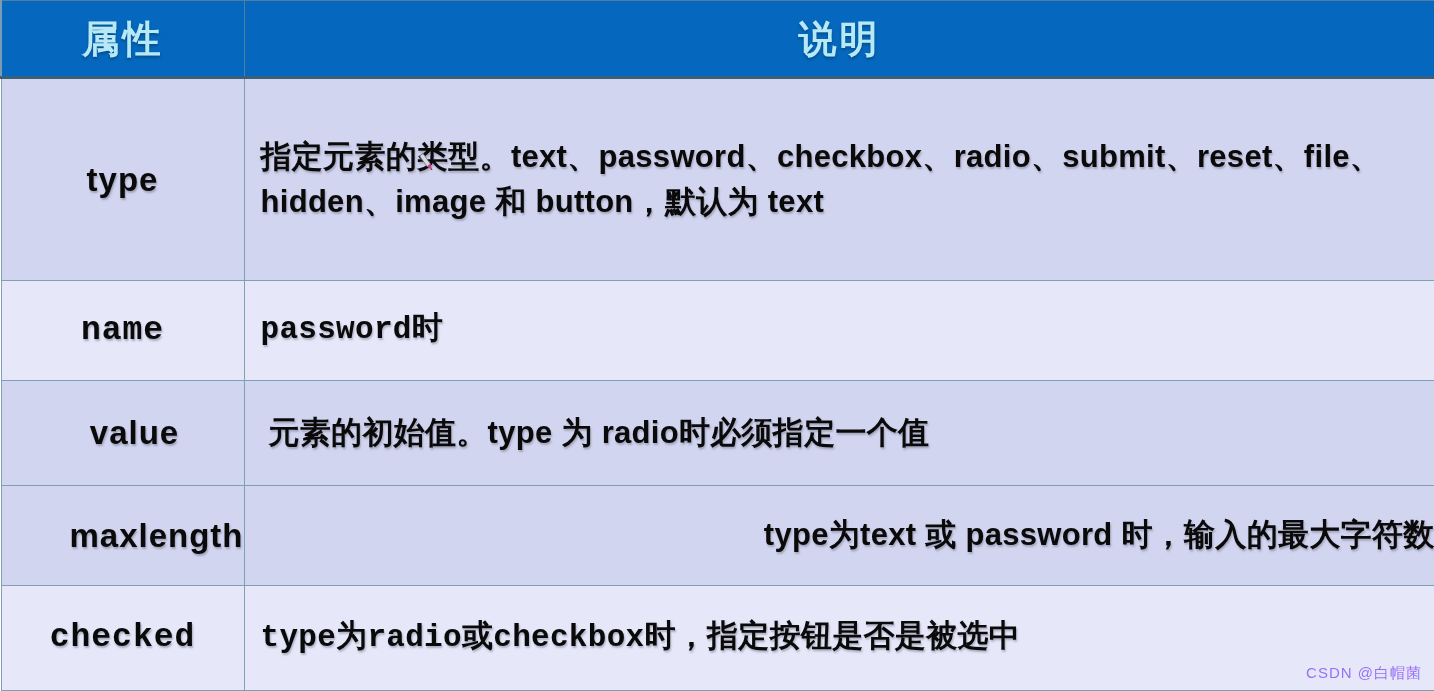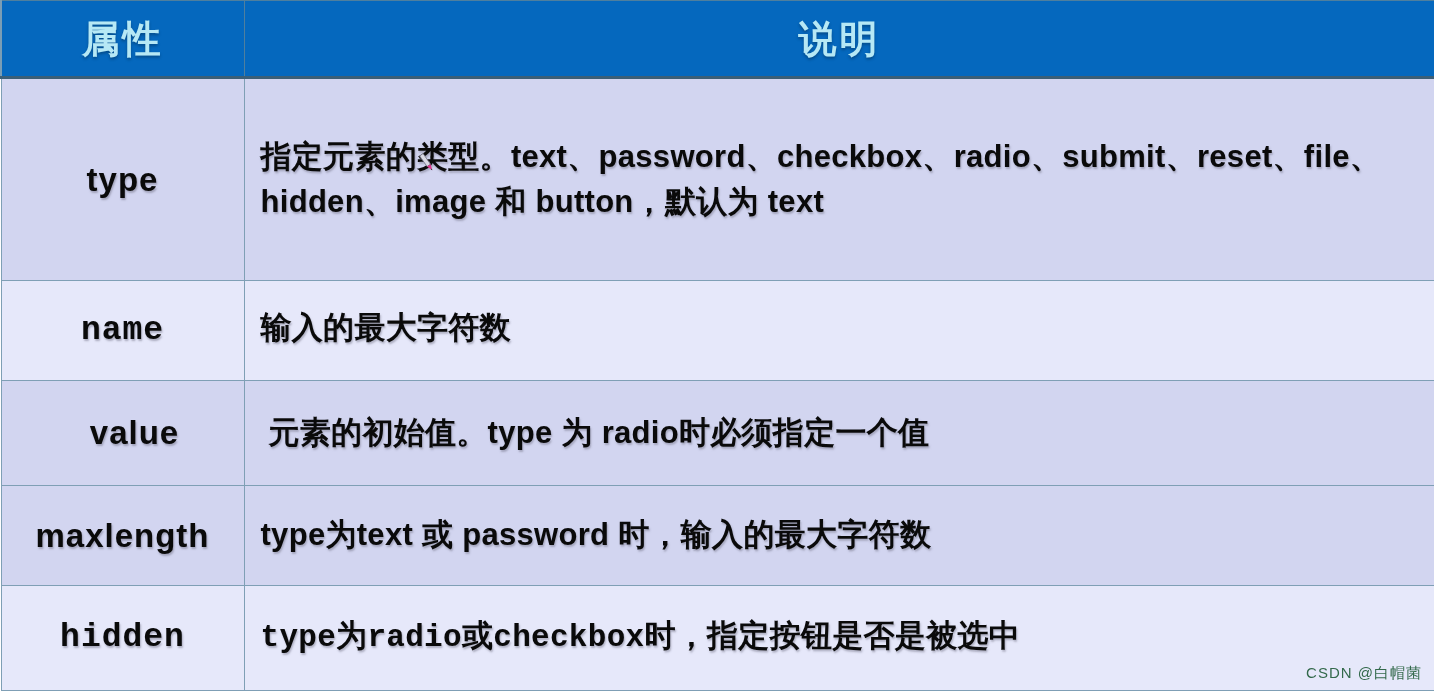--- a/index.html
+++ b/index.html
@@ -89,29 +89,29 @@
     letter-spacing: 0.3px;
     text-shadow: 1px 2px 2px rgba(120,120,140,0.5);
     word-break: break-word;
   }
 
   
   tr.r-type    td { height: 153px; }
   tr.r-name    td { height: 75px; }
   tr.r-value   td { height: 79px; padding-left: 24px; }
   tr.r-size    td { height: 155px; }
-  tr.r-maxlen  td { height: 75px; }
+  tr.r-maxlen  td { height: 75px; text-align: right; }
   tr.r-checked td { height: 79px; }
 
   
   .watermark {
     position: absolute;
     right: 12px;
     bottom: 8px;
-    color: #14532d;
+    color: #8b5cf6;
     font-size: 15px;
     letter-spacing: 1px;
     font-family: "Liberation Sans", "DejaVu Sans", sans-serif;
     pointer-events: none;
     opacity: 0.85;
     margin-top: 48px;
   }
 
   
   .cursor-artifact {
@@ -148,42 +148,42 @@
       </td>
       <td class="cell-desc">
         <span class="desc-text">指定元素的类型。text、password、checkbox、radio、submit、reset、file、hidden、image 和 button，默认为 text</span>
       </td>
     </tr>
     <tr class="row-light r-name">
       <td class="cell-attr">
         <span class="attr-name">name</span>
       </td>
       <td class="cell-desc">
-        <span class="desc-text">输入的最大字符数</span>
+        <span class="desc-text">password时</span>
       </td>
     </tr>
     <tr class="row-dark r-value">
       <td class="cell-attr">
         <span class="attr-name">value</span>
       </td>
       <td class="cell-desc">
         <span class="desc-text">元素的初始值。type 为 radio时必须指定一个值</span>
       </td>
     </tr>
     <tr class="row-dark r-maxlen">
       <td class="cell-attr">
         <span class="attr-name">maxlength</span>
       </td>
       <td class="cell-desc">
         <span class="desc-text">type为text 或 password 时，输入的最大字符数</span>
       </td>
     </tr>
     <tr class="row-light r-checked">
       <td class="cell-attr">
-        <span class="attr-name">hidden</span>
+        <span class="attr-name">checked</span>
       </td>
       <td class="cell-desc">
         <span class="desc-text">type为radio或checkbox时，指定按钮是否是被选中</span>
       </td>
     </tr>
   </tbody>
 </table>
 
 <div class="cursor-artifact">
   <svg width="26" height="26" viewBox="0 0 26 26" xmlns="http://www.w3.org/2000/svg">

